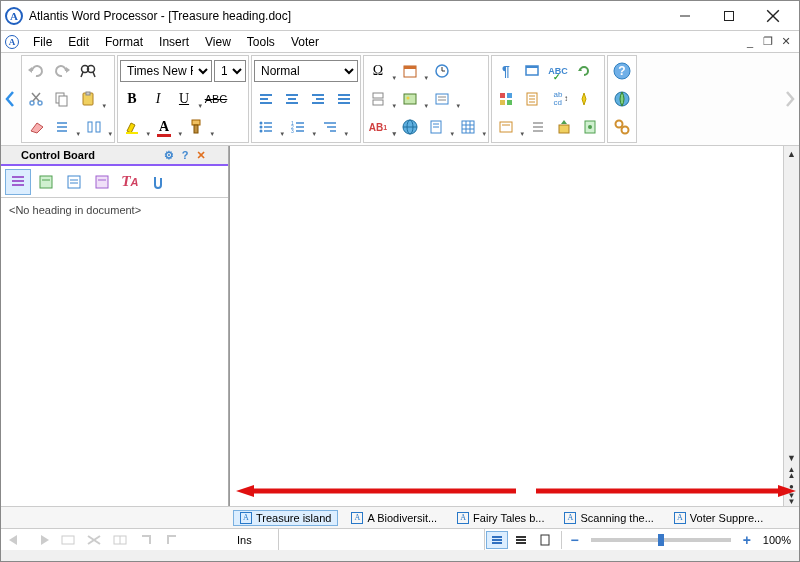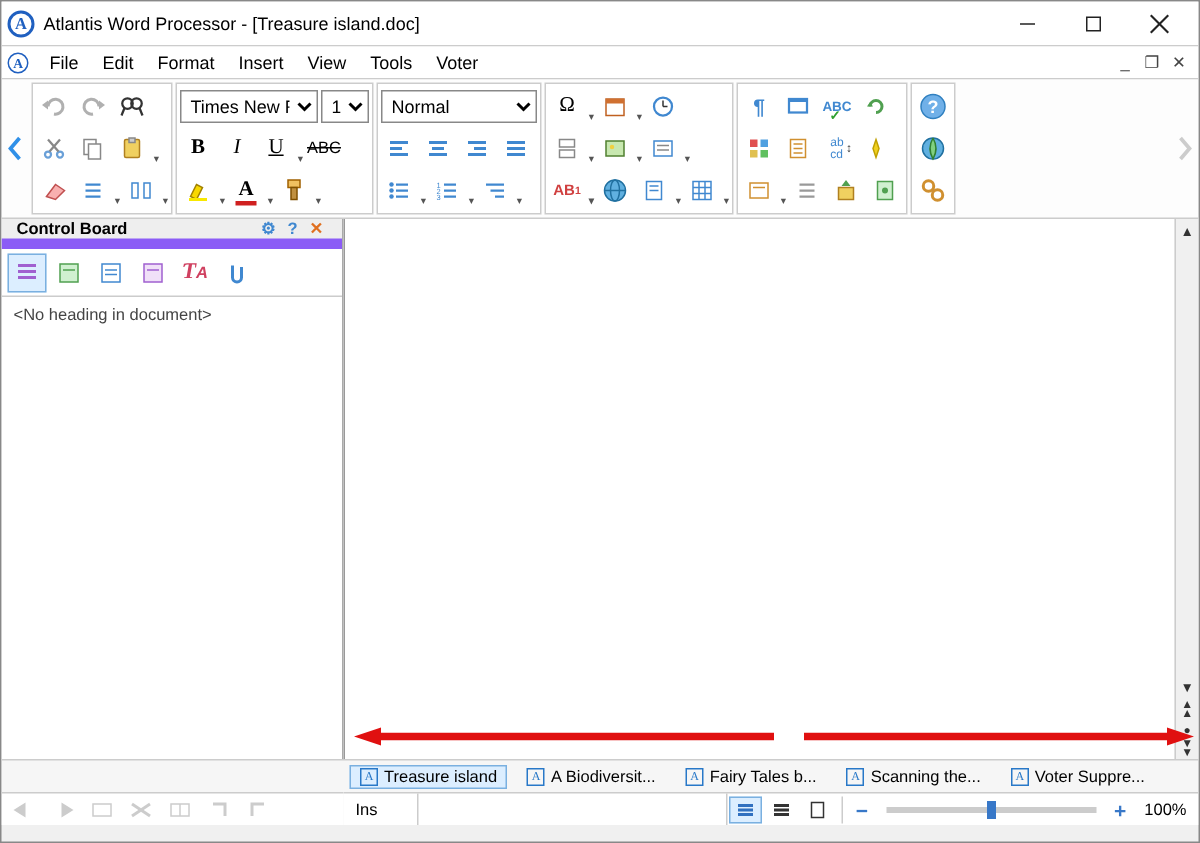--- a/index.html
+++ b/index.html
@@ -32,21 +32,21 @@
 .tbtn .dd { position: absolute; right: -1px; bottom: 0; font-size: 7px; color: #555; }
 .tbtn.hasdd { width: 30px; padding-right: 6px; }
 .fontbox, .sizebox, .stylebox { height: 22px; border: 1px solid #888; font-size: 12px; padding: 0 2px; background: #fff; }
 .fontbox { width: 92px; }
 .sizebox { width: 32px; }
 .stylebox { width: 104px; }
 
 
 .main-row { display: flex; height: 360px; }
 .control-board { width: 228px; border-right: 1px solid #aaa; background: #fff; display: flex; flex-direction: column; }
-.cb-header { height: 20px; background: #eee; border-bottom: 7px solid #8b5cf6; display: flex; align-items: center; padding: 0 10px; font-size: 11px; font-weight: bold; }
+.cb-header { height: 20px; background: #eee; border-bottom: 2px solid #8b5cf6; display: flex; align-items: center; padding: 0 20px; font-size: 11px; font-weight: bold; }
 .cb-header .sp { flex: 1; }
 .cb-header .hbtn { width: 14px; height: 14px; margin-left: 2px; display: flex; align-items: center; justify-content: center; font-size: 11px; }
 .cb-tools { height: 32px; border-bottom: 1px solid #ccc; display: flex; align-items: center; padding: 0 4px; gap: 2px; }
 .cb-tool { width: 26px; height: 26px; display: flex; align-items: center; justify-content: center; border: 1px solid transparent; }
 .cb-tool.active { border: 1px solid #7ab0e0; background: #dceeff; }
 .cb-body { flex: 1; padding: 6px 8px; font-size: 11px; color: #444; }
 
 .doc-area { flex: 1; position: relative; background: #fff; border-left: 1px solid #999; }
 .vscroll { position: absolute; right: 0; top: 0; bottom: 0; width: 16px; background: #f0f0f0; border-left: 1px solid #ccc; display: flex; flex-direction: column; }
 .vscroll .arrow { height: 16px; display: flex; align-items: center; justify-content: center; font-size: 9px; color: #333; }
@@ -76,21 +76,21 @@
 .zoom-slider .thumb { position: absolute; left: 50%; top: -4px; width: 6px; height: 12px; background: #3878c8; transform: translateX(-50%); }
 .zoom-end { font-weight: bold; color: #3878c8; padding: 0 4px; font-size: 14px; }
 
 svg { display: block; }
 </style>
 </head>
 <body>
 
 <div class="titlebar">
   <div class="app-icon">A</div>
-  <div class="title-text">Atlantis Word Processor - [Treasure island.doc]</div>
+  <div class="title-text">Atlantis Word Processor - [Treasure heading.doc]</div>
   <div class="win-btns">
     <div class="win-btn">
         <svg viewBox="0 0 12 12">
           <line x1="1" y1="6" x2="11" y2="6" stroke="#222" stroke-width="1"></line>
         </svg>
       </div>
     <div class="win-btn">
         <svg viewBox="0 0 12 12">
           <rect x="1.5" y="1.5" width="9" height="9" fill="none" stroke="#222" stroke-width="1"></rect>
         </svg>

